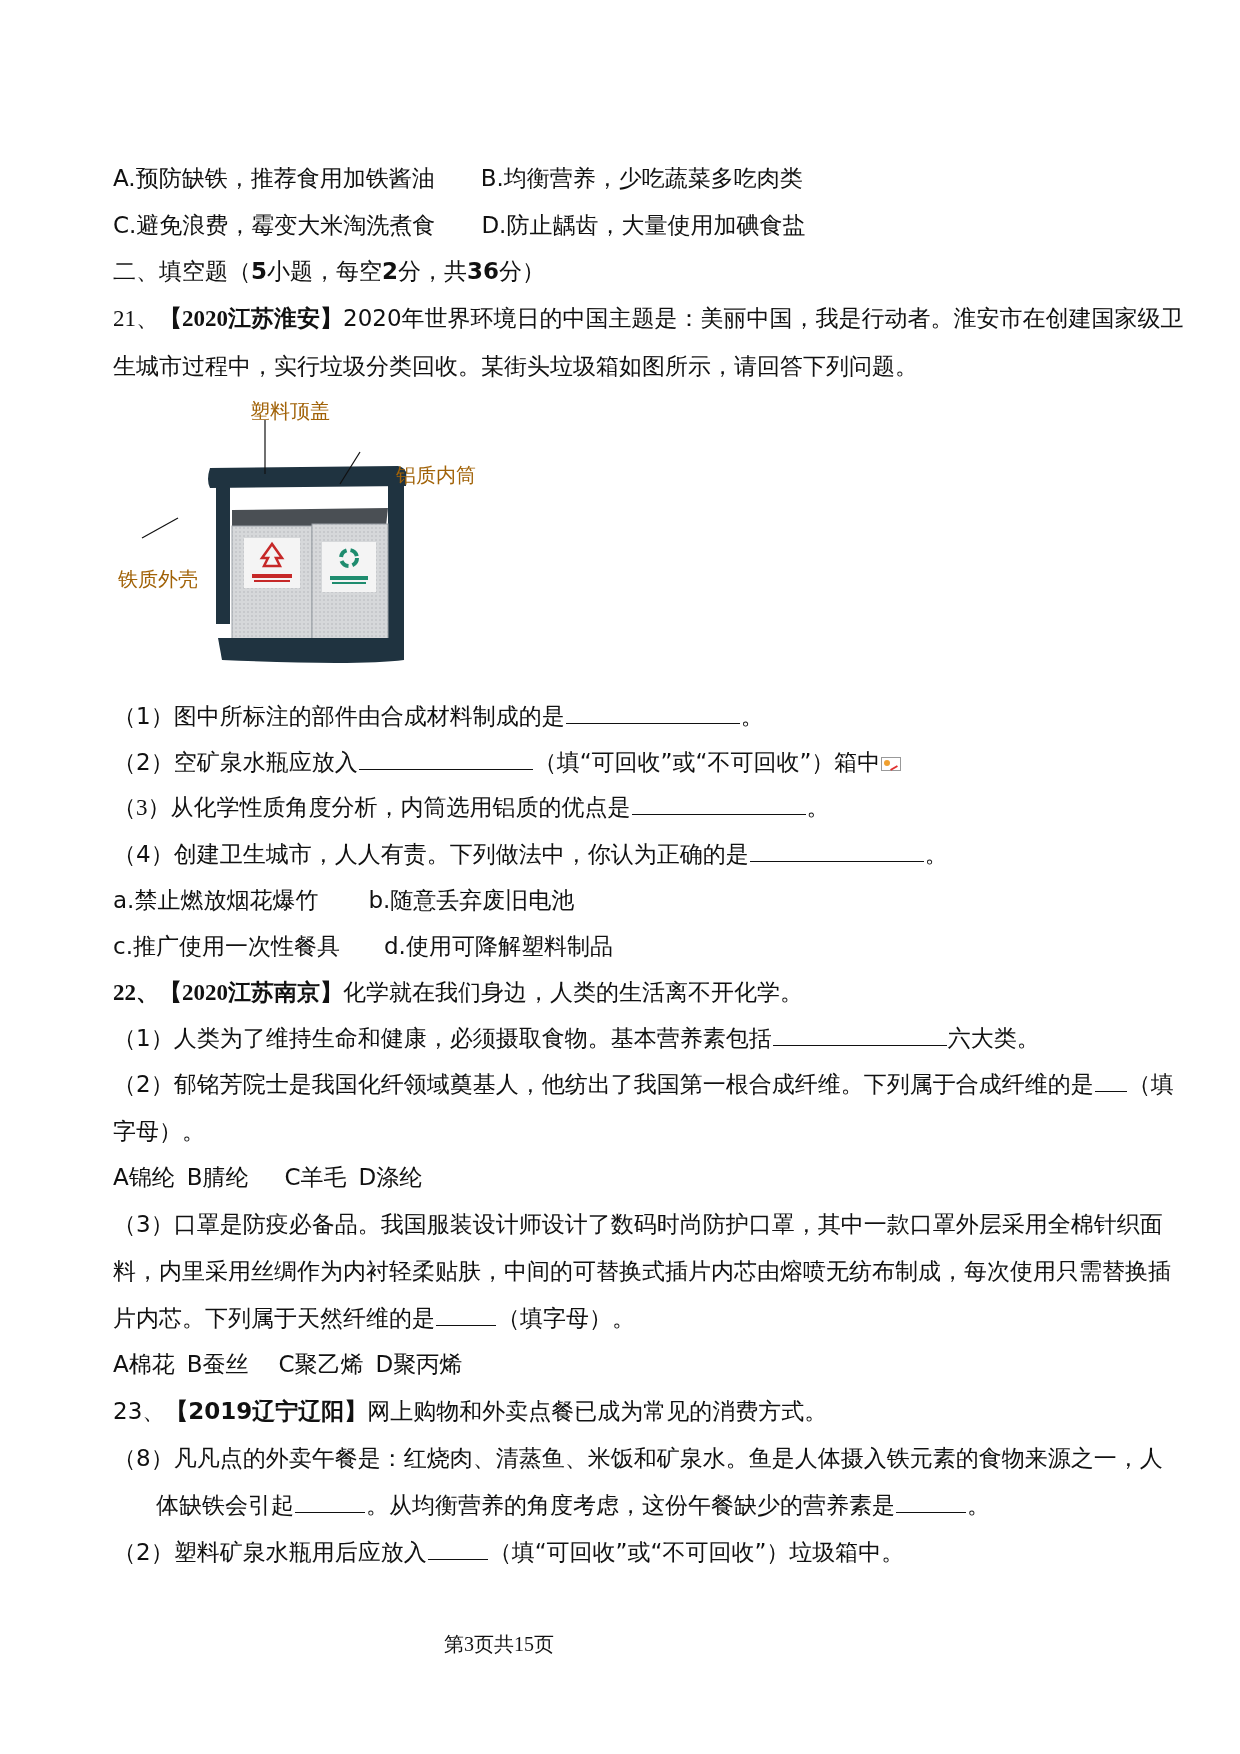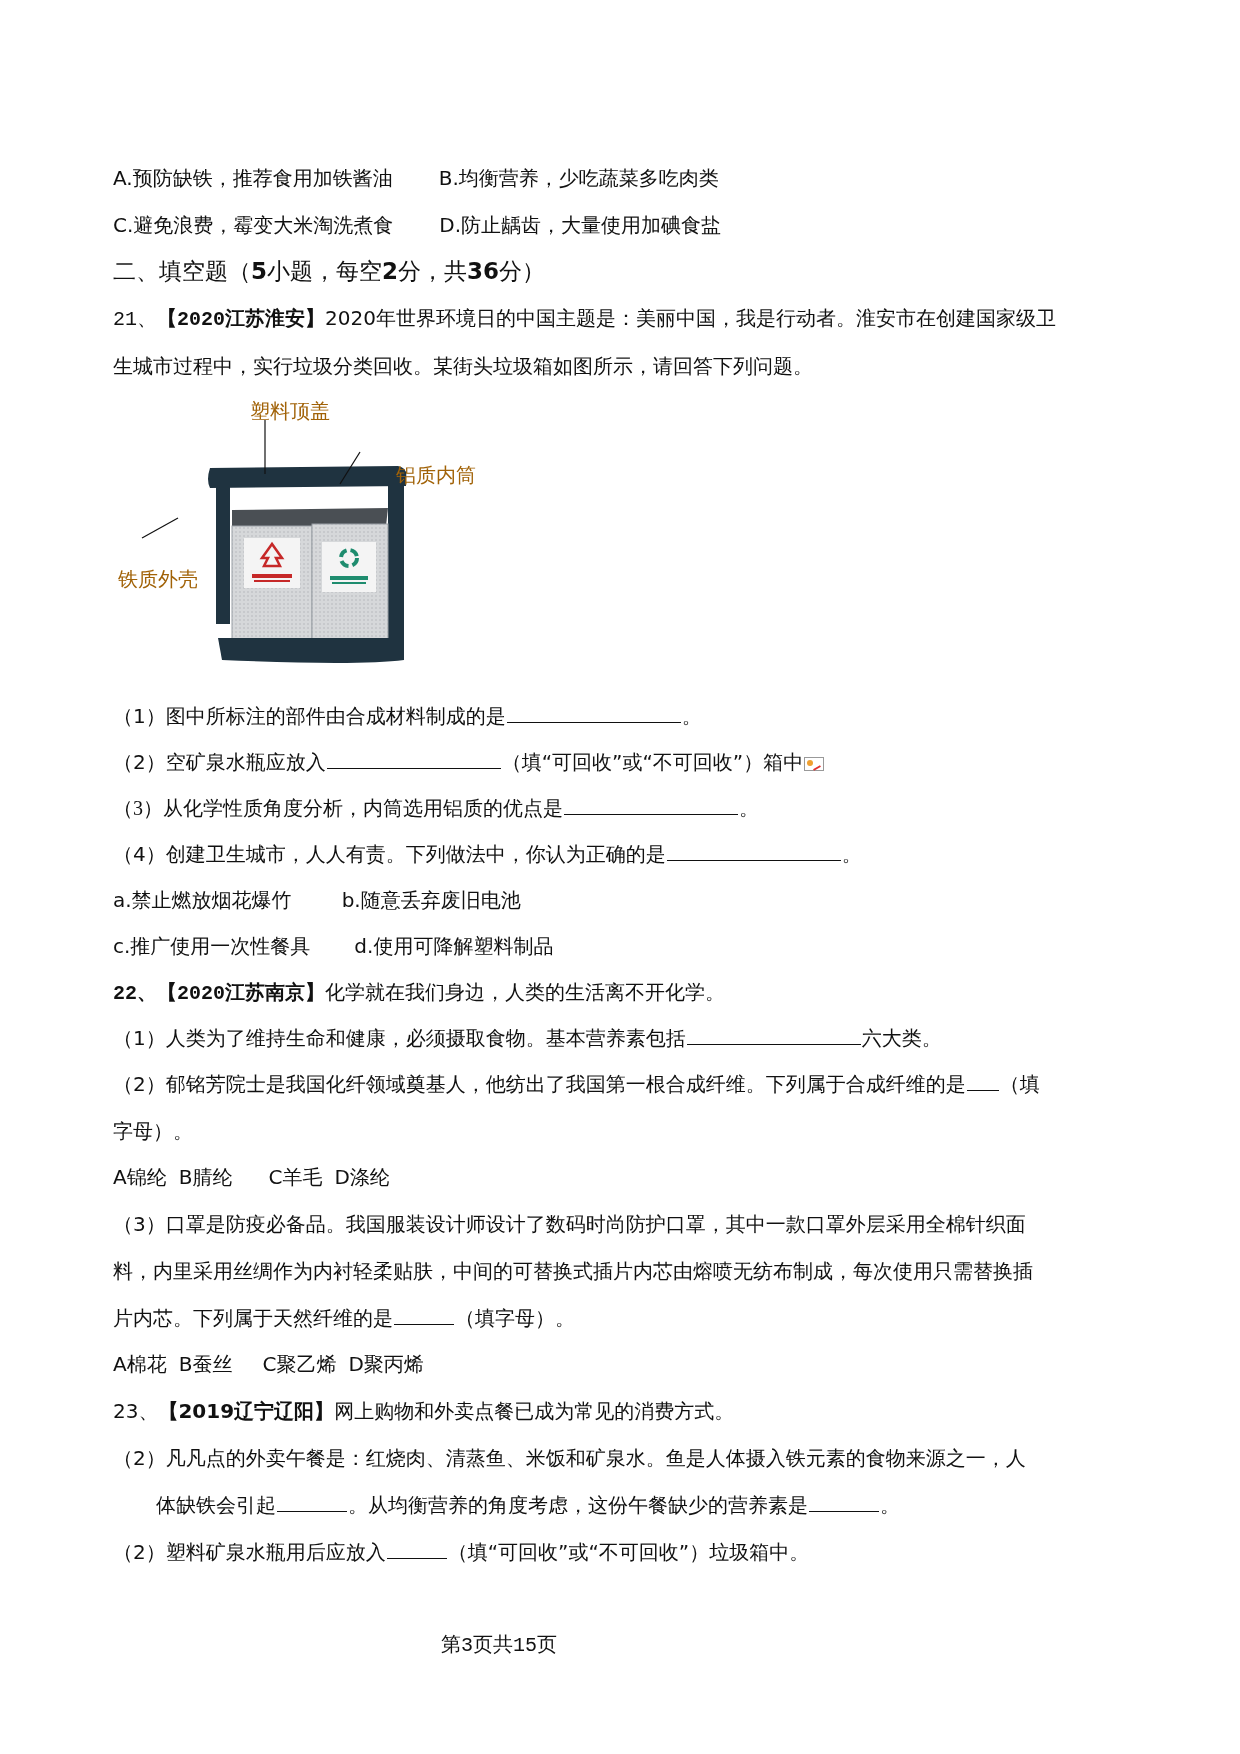--- a/index.html
+++ b/index.html
@@ -1,19 +1,19 @@
 <!DOCTYPE html>
 <html><head>
 <meta charset="utf-8">
 <style>
   html, body { margin: 0; padding: 0; background: #ffffff; }
   body { width: 1240px; height: 1754px; position: relative; overflow: hidden;
          font-family: "DejaVu Sans", "Liberation Sans", sans-serif; color: #111; }
-  .line { position: absolute; left: 113px; font-size: 20px; line-height: 28px; white-space: nowrap; }
-  .serif { font-family: Liberation Mono, monospace; }
+  .line { position: absolute; left: 113px; font-size: 23px; line-height: 28px; white-space: nowrap; }
+  .serif { font-family: Liberation Serif, serif; }
   .b { font-weight: bold; }
   .blank { display: inline-block; border-bottom: 1.5px solid #111; height: 20px; vertical-align: baseline; margin: 0 1px; }
   .gap { display: inline-block; }
   .figure { position: absolute; left: 118px; top: 398px; width: 380px; height: 282px; }
   .fig-label { position: absolute; font-size: 20px; font-family: "DejaVu Sans", sans-serif; color: #a16207; white-space: nowrap; }
   .footer { position: absolute; top: 1631px; left: 0; width: 998px; text-align: center; font-size: 20px; }
   .tiny-icon { display: inline-block; width: 18px; height: 12px; border: 1px solid #999; position: relative; vertical-align: middle; margin-left: 1px; background: #fff; }
   .tiny-icon::before { content: ""; position: absolute; left: 2px; top: 2px; width: 6px; height: 6px; border-radius: 50%; background: #f0a030; }
   .tiny-icon::after { content: ""; position: absolute; right: 2px; bottom: 1px; width: 8px; height: 2px; background: #e03030; transform: rotate(-30deg); }
 </style>
@@ -121,21 +121,21 @@
   <span>片内芯。下列属于天然纤维的是</span><span class="blank" style="width:60px;"></span><span>（填字母）。</span>
 </div>
 <div class="line" style="top:1350px;">
   <span>A棉花</span><span class="gap" style="width:12px;"></span><span>B蚕丝</span><span class="gap" style="width:30px;"></span><span>C聚乙烯</span><span class="gap" style="width:12px;"></span><span>D聚丙烯</span>
 </div>
 
 <div class="line" style="top:1397px;text-align:right;">
   <span>23、</span><span class="b">【2019辽宁辽阳】</span><span>网上购物和外卖点餐已成为常见的消费方式。</span>
 </div>
 <div class="line" style="top:1444px;">
-  <span>（2）凡凡点的外卖午餐是：红烧肉、清蒸鱼、米饭和矿泉水。鱼是人体摄入铁元素的食物来源之一，人</span>
+  <span>（8）凡凡点的外卖午餐是：红烧肉、清蒸鱼、米饭和矿泉水。鱼是人体摄入铁元素的食物来源之一，人</span>
 </div>
 <div class="line" style="top:1491px; left:156px;">
   <span>体缺铁会引起</span><span class="blank" style="width:70px;"></span><span>。从均衡营养的角度考虑，这份午餐缺少的营养素是</span><span class="blank" style="width:70px;"></span><span>。</span>
 </div>
 <div class="line" style="top:1538px;">
   <span>（2）塑料矿泉水瓶用后应放入</span><span class="blank" style="width:60px;"></span><span>（填“可回收”或“不可回收”）垃圾箱中。</span>
 </div>
 
 <div class="footer serif">
   <span>第3页共15页</span>

